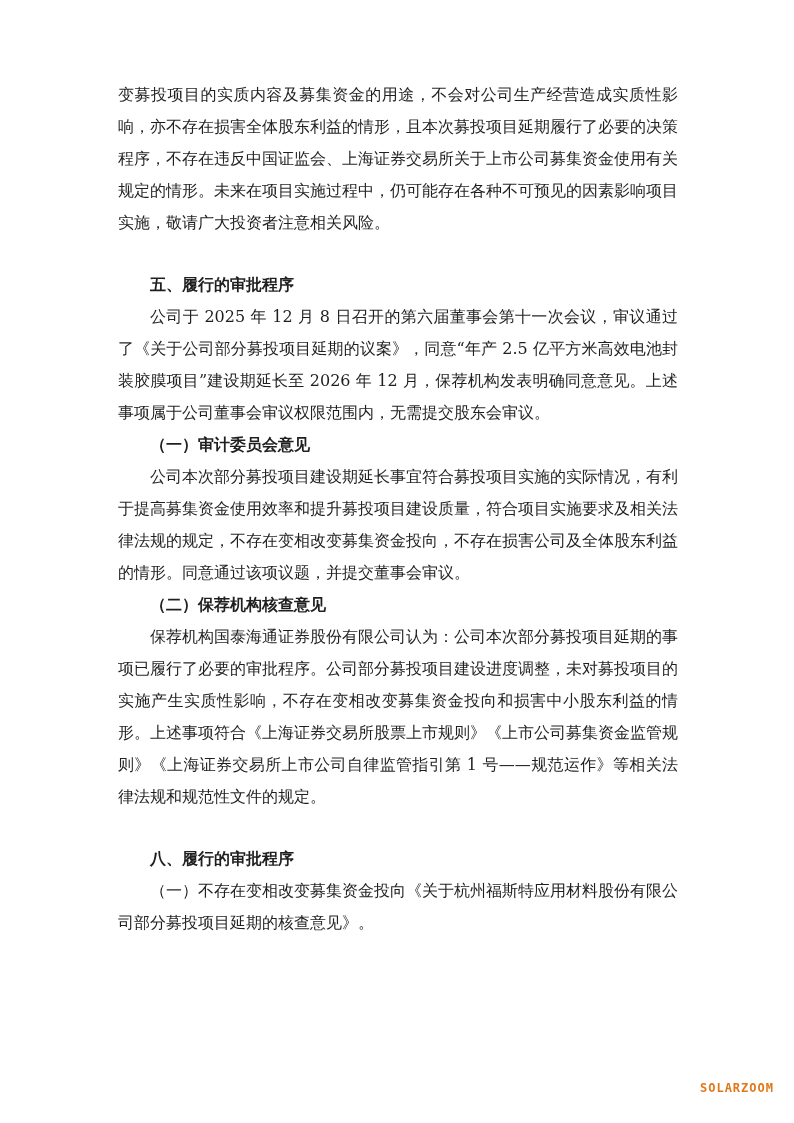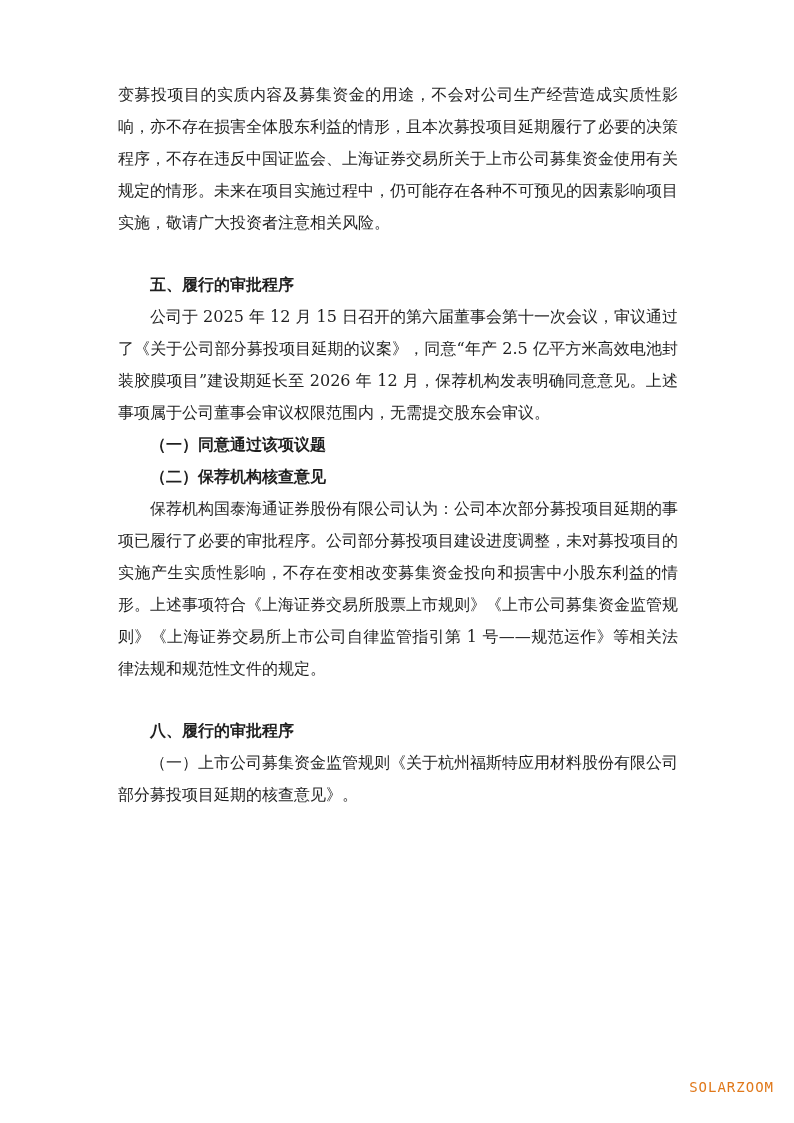--- a/index.html
+++ b/index.html
@@ -33,32 +33,33 @@
   }
   .subheading {
     font-weight: bold;
     text-indent: 2em;
   }
   .watermark {
     position: absolute;
     right: 20px;
     bottom: 28px;
     font-family: "DejaVu Sans Mono", "Liberation Mono", monospace;
-    font-weight: normal;
-    font-size: 14px;
+    font-weight: bold;
+    font-size: 12px;
     letter-spacing: 1px;
   }
 </style>
 </head>
 <body>
 
 <main class="doc" style="color: rgb(31, 31, 31);">
     <p class="para no-indent">变募投项目的实质内容及募集资金的用途，不会对公司生产经营造成实质性影响，亦不存在损害全体股东利益的情形，且本次募投项目延期履行了必要的决策程序，不存在违反中国证监会、上海证券交易所关于上市公司募集资金使用有关规定的情形。未来在项目实施过程中，仍可能存在各种不可预见的因素影响项目实施，敬请广大投资者注意相关风险。</p>
     <p class="heading">五、履行的审批程序</p>
-    <p class="para">公司于 2025 年 12 月 15 日召开的第六届董事会第十一次会议，审议通过了《关于公司部分募投项目延期的议案》，同意“年产 2.5 亿平方米高效电池封装胶膜项目”建设期延长至 2026 年 12 月，保荐机构发表明确同意意见。上述事项属于公司董事会审议权限范围内，无需提交股东会审议。</p>
-    <p class="subheading">（一）同意通过该项议题</p>
+    <p class="para">公司于 2025 年 12 月 8 日召开的第六届董事会第十一次会议，审议通过了《关于公司部分募投项目延期的议案》，同意“年产 2.5 亿平方米高效电池封装胶膜项目”建设期延长至 2026 年 12 月，保荐机构发表明确同意意见。上述事项属于公司董事会审议权限范围内，无需提交股东会审议。</p>
+    <p class="subheading">（一）审计委员会意见</p>
+    <p class="para">公司本次部分募投项目建设期延长事宜符合募投项目实施的实际情况，有利于提高募集资金使用效率和提升募投项目建设质量，符合项目实施要求及相关法律法规的规定，不存在变相改变募集资金投向，不存在损害公司及全体股东利益的情形。同意通过该项议题，并提交董事会审议。</p>
     <p class="subheading">（二）保荐机构核查意见</p>
     <p class="para">保荐机构国泰海通证券股份有限公司认为：公司本次部分募投项目延期的事项已履行了必要的审批程序。公司部分募投项目建设进度调整，未对募投项目的实施产生实质性影响，不存在变相改变募集资金投向和损害中小股东利益的情形。上述事项符合《上海证券交易所股票上市规则》《上市公司募集资金监管规则》《上海证券交易所上市公司自律监管指引第 1 号——规范运作》等相关法律法规和规范性文件的规定。</p>
     <p class="heading">八、履行的审批程序</p>
-    <p class="para">（一）上市公司募集资金监管规则《关于杭州福斯特应用材料股份有限公司部分募投项目延期的核查意见》。</p>
+    <p class="para">（一）不存在变相改变募集资金投向《关于杭州福斯特应用材料股份有限公司部分募投项目延期的核查意见》。</p>
   </main>
 
 <div class="watermark" style="color: rgb(224, 120, 26);">SOLARZOOM</div>
 
 </body></html>

